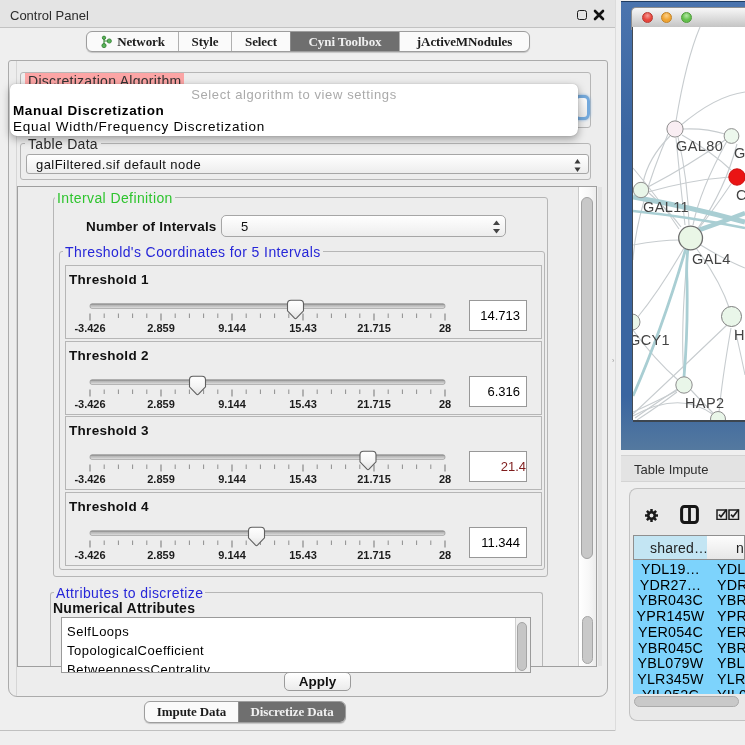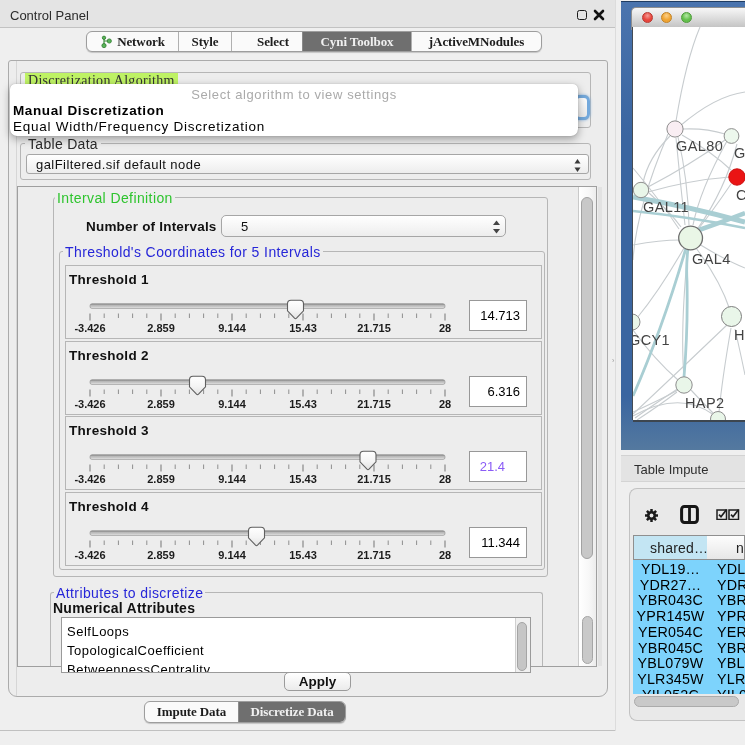--- a/index.html
+++ b/index.html
@@ -23,28 +23,28 @@
   </svg>
 <div class="a seg" style="left:86px;top:31px;height:21px;">
 <div style="width:91px;"><svg width="13" height="14" viewBox="0 0 13 14" style="margin-right:4px;">
         <line x1="4" y1="3" x2="4" y2="10" stroke="#3e8e3e" stroke-width="1.2"></line>
         <line x1="4" y1="6" x2="9" y2="6" stroke="#3e8e3e" stroke-width="1.2"></line>
         <circle cx="4" cy="2.8" r="1.7" fill="#59b559" stroke="#2f7a2f" stroke-width="0.8"></circle>
         <circle cx="4" cy="10.6" r="2.1" fill="#59b559" stroke="#2f7a2f" stroke-width="0.8"></circle>
         <circle cx="9.3" cy="6" r="2.1" fill="#59b559" stroke="#2f7a2f" stroke-width="0.8"></circle>
       </svg>Network</div>
 <div style="width:52px;">Style</div>
-<div style="width:58px;padding-left:12px;">Select</div>
+<div style="width:58px;">Select</div>
 <div class="sel" style="width:108px;">Cyni Toolbox</div>
 <div style="width:129px;">jActiveMNodules</div>
 </div>
 <div class="a" style="left:8px;top:60px;width:600px;height:637px;border:1px solid #ababab;border-radius:3px 3px 9px 9px;background:#ededed;"></div>
 <div class="a" style="left:16px;top:61px;width:1px;height:635px;background:#d6d6d6;"></div>
 <div class="a grp" style="left:20px;top:72px;width:571px;height:56px;"></div>
-<div class="a" style="left:25px;top:73px;font-size:14px;letter-spacing:0.3px;color:#333;background:#bef264;padding:0 3px;font-family:Liberation Serif, serif;">Discretization Algorithm</div>
+<div class="a" style="left:25px;top:73px;font-size:14px;letter-spacing:0.3px;color:#333;background:#fca5a5;padding:0 3px;">Discretization Algorithm</div>
 <div class="a combo" style="left:26px;top:95px;width:563px;height:25px;border-radius:4px;"></div>
 <div class="a" style="left:574px;top:95px;width:16px;height:25px;border:3px solid #74a9dc;border-radius:6px;box-shadow:0 0 3px #7aadde;background:linear-gradient(#fdfdfd,#e9e9e9);"></div>
 <div class="a grp" style="left:20px;top:143px;width:571px;height:37px;"></div>
 <div class="a" style="left:25px;top:136px;font-size:14px;letter-spacing:0.3px;color:#2b2b2b;background:#ededed;padding:0 3px;">Table Data</div>
 <div class="a combo" style="left:26px;top:153.5px;width:563px;height:20px;border-radius:3px;">
 <div style="position:absolute;left:9px;top:2px;font-size:13px;letter-spacing:0.45px;color:#111;">galFiltered.sif default node</div>
 <svg style="position:absolute;right:6px;top:3px;" width="9" height="15" viewBox="0 0 9 15">
 <path d="M4.5 1 L7.5 5.5 L1.5 5.5 Z" fill="#3a3a3a"></path>
       <path d="M4.5 14 L7.5 9.5 L1.5 9.5 Z" fill="#3a3a3a"></path>
     </svg>
@@ -220,21 +220,21 @@
     <text x="25" y="38" font-size="11" font-weight="bold" fill="#1c1c1c" text-anchor="middle" font-family="Liberation Sans">-3.426</text>
     <text x="96" y="38" font-size="11" font-weight="bold" fill="#1c1c1c" text-anchor="middle" font-family="Liberation Sans">2.859</text>
     <text x="167" y="38" font-size="11" font-weight="bold" fill="#1c1c1c" text-anchor="middle" font-family="Liberation Sans">9.144</text>
     <text x="238" y="38" font-size="11" font-weight="bold" fill="#1c1c1c" text-anchor="middle" font-family="Liberation Sans">15.43</text>
     <text x="309" y="38" font-size="11" font-weight="bold" fill="#1c1c1c" text-anchor="middle" font-family="Liberation Sans">21.715</text>
     <text x="380" y="38" font-size="11" font-weight="bold" fill="#1c1c1c" text-anchor="middle" font-family="Liberation Sans">28</text>
     <g transform="translate(303.0,15.3)">
       <path d="M -4.5 -9 L 4.5 -9 Q 8 -9 8 -5.5 L 8 1.5 L 1 8.9 Q 0 9.9 -1 8.9 L -8 1.5 L -8 -5.5 Q -8 -9 -4.5 -9 Z" fill="url(#th3)" stroke="#5f5f5f" stroke-width="1.1"></path>
     </g>
   </svg>
-<div class="a" style="left:469px;top:451px;width:58px;height:31px;background:#fff;border:1px solid #989898;font-size:13px;color:#8b5cf6;text-align:right;line-height:29px;padding-right:21px;">21.4</div>
+<div class="a" style="left:469px;top:451px;width:58px;height:31px;background:#fff;border:1px solid #989898;font-size:13px;color:#7f1d1d;text-align:right;line-height:29px;padding-right:0;">21.4</div>
 <div class="a" style="left:65px;top:491.5px;width:477px;height:74px;border:1px solid #b6b6b6;background:#ededed;"></div>
 <div class="a" style="left:69px;top:498.5px;font-size:13.5px;letter-spacing:0.3px;font-weight:bold;color:#111;">Threshold 4</div>
 <svg class="a" style="left:65px;top:520.5px;" width="477" height="46" viewBox="0 0 477 46">
     <defs>
       <linearGradient id="tg4" x1="0" y1="0" x2="0" y2="1">
         <stop offset="0" stop-color="#6e6e6e"></stop>
         <stop offset="0.25" stop-color="#b2b2b2"></stop>
         <stop offset="0.75" stop-color="#cfcfcf"></stop>
         <stop offset="1" stop-color="#f2f2f2"></stop>
       </linearGradient>

